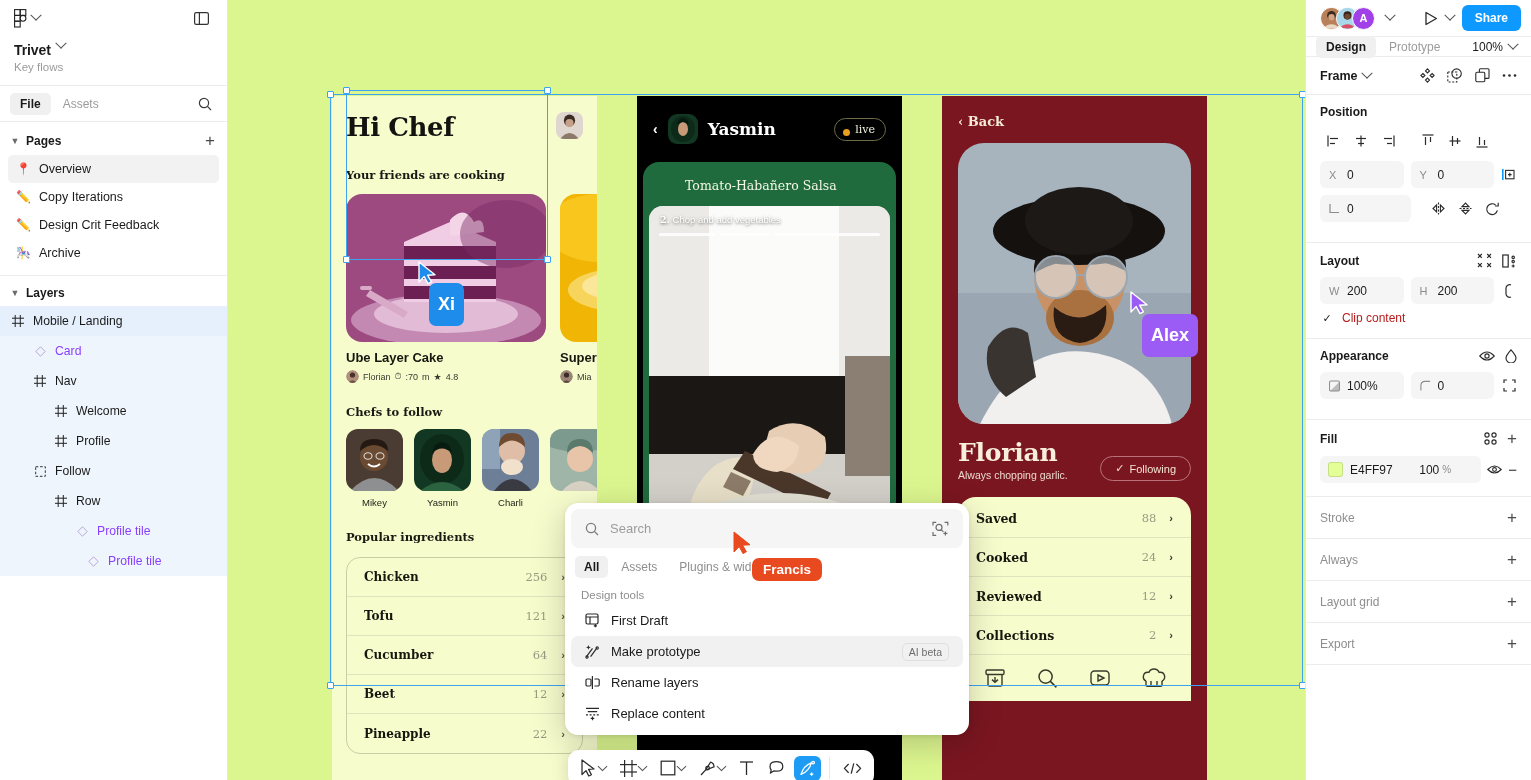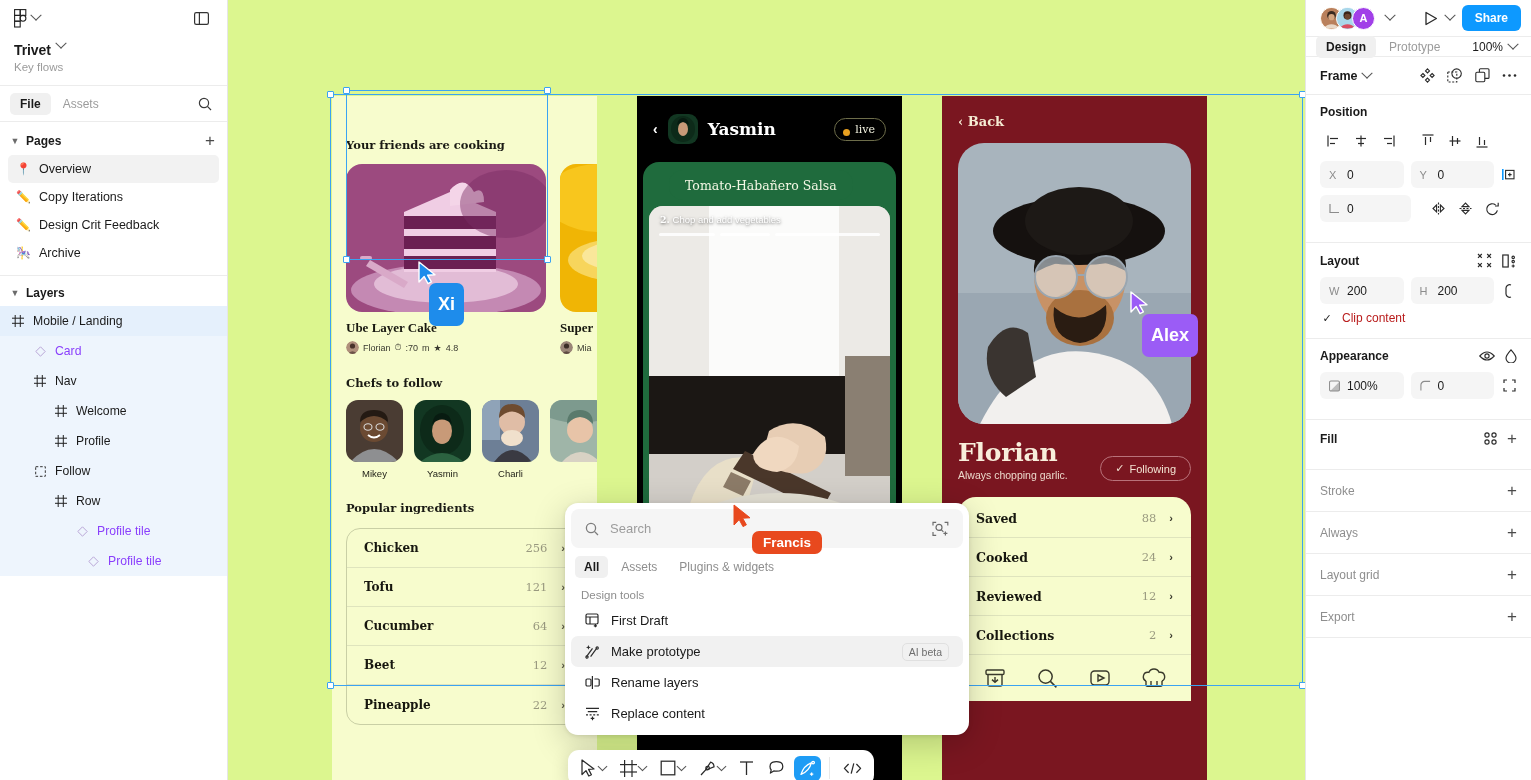--- a/index.html
+++ b/index.html
@@ -73,21 +73,21 @@
 
   
   .f1 { background: #f7fccd; padding: 16px 14px 0 14px; }
   .f1 h1 { font-family: "DejaVu Serif", serif; font-size: 26px; font-weight: 700; color: #13130f; letter-spacing: -0.4px; }
   .f1-top { display: flex; justify-content: space-between; align-items: flex-start; }
   .av-sq { width: 27px; height: 27px; border-radius: 8px; overflow: hidden; flex: 0 0 27px; }
   .f1-sub { font-family: "DejaVu Serif", serif; font-size: 11.5px; font-weight: 700; color: #1a1a14; margin-top: 26px; }
   .cards-row { display: flex; gap: 14px; margin-top: 12px; }
   .rcard { flex: 0 0 200px; }
   .rcard .img { width: 200px; height: 148px; border-radius: 16px; overflow: hidden; position: relative; }
-  .rcard .ttl { font-family: Liberation Serif, serif; font-size: 13px; font-weight: 700; color: #17170f; margin-top: 8px; white-space: nowrap;}
+  .rcard .ttl { font-family: Liberation Sans, sans-serif; font-size: 13px; font-weight: 700; color: #17170f; margin-top: 8px; white-space: nowrap;}
   .rcard .meta { display: flex; align-items: center; gap: 4px; margin-top: 5px; font-size: 9px; color: #3a3a30; }
   .meta .av { width: 13px; height: 13px; border-radius: 50%; overflow: hidden; flex: 0 0 13px; }
   .f1-sub2 { font-family: "DejaVu Serif", serif; font-size: 11.5px; font-weight: 700; color: #1a1a14; margin-top: 22px; }
   .chefs { display: flex; gap: 11px; margin-top: 10px; }
   .chef { width: 57px; flex: 0 0 57px; text-align: center; }
   .chef .ph { width: 57px; height: 62px; border-radius: 12px; overflow: hidden; }
   .chef .nm { font-size: 9.5px; color: #23231a; margin-top: 6px; }
   .ing-box { margin-top: 13px; border: 1px solid #c9cfa5; border-radius: 14px; background: transparent; }
   .ing-row { display: flex; align-items: center; height: 39px; padding: 0 17px; border-bottom: 1px solid #dfe4bd; }
   .ing-row:last-child { border-bottom: none; }
@@ -400,20 +400,31 @@
         <span class="nm">Profile tile</span>
       </div>
     </div>
   </div>
 
   <div class="canvas">
 
     <div class="frames">
 
       <div class="frame f1">
+        <div class="f1-top">
+          <h1>Hi Chef</h1>
+          <div class="av-sq">
+            <svg width="27" height="27" viewBox="0 0 27 27">
+                <rect width="27" height="27" fill="#ded6cf"></rect>
+              <ellipse cx="13.5" cy="8.5" rx="5.6" ry="6" fill="#3a2b23"></ellipse>
+              <circle cx="13.5" cy="11" r="4.1" fill="#c6a088"></circle>
+              <path d="M4 27 Q13.5 15 23 27 Z" fill="#8b7a6a"></path>
+              </svg>
+          </div>
+        </div>
 
         <div class="f1-sub">Your friends are cooking</div>
 
         <div class="cards-row">
           <div class="rcard">
             <div class="img">
               <svg width="200" height="148" viewBox="0 0 200 148" preserveAspectRatio="none">
                 <rect width="200" height="148" fill="#9c4a7f"></rect>
                 <ellipse cx="100" cy="126" rx="95" ry="26" fill="#c489b3"></ellipse>
                 <ellipse cx="100" cy="120" rx="72" ry="19" fill="#e2bcd6"></ellipse>
@@ -733,21 +744,21 @@
       <div class="cur-lbl" style="left:12px;top:22px;background:#1E8CEB">Xi</div>
     </div>
 
     <div class="cursor" style="left:901px;top:291px">
       <svg width="20" height="24" viewBox="0 0 20 24">
         <path d="M2 1 L2 21 L7.2 15.6 L11 22.6 L14.4 20.8 L10.6 14.2 L18 13.8 Z" fill="#9B5CF6" stroke="#fff" stroke-width="1.4" stroke-linejoin="round"></path>
         </svg>
       <div class="cur-lbl" style="left:13px;top:23px;background:#9B5CF6">Alex</div>
     </div>
 
-    <div class="cursor" style="left:504px;top:504px;z-index:46">
+    <div class="cursor" style="left:504px;top:531px;z-index:46">
       <svg width="20" height="24" viewBox="0 0 20 24">
         <path d="M2 1 L2 21 L7.2 15.6 L11 22.6 L14.4 20.8 L10.6 14.2 L18 13.8 Z" fill="#E8491E" stroke="#E8491E" stroke-width="1" stroke-linejoin="round"></path>
         </svg>
       <div class="cur-lbl" style="left:20px;top:27px;background:#E8491E;padding:4px 11px;font-size:13.5px">Francis</div>
     </div>
 
     <div class="palette" style="left:337px;top:503px">
       <div class="pal-search">
         <span>
           <svg width="14" height="14" viewBox="0 0 14 14">
@@ -1221,20 +1232,39 @@
               <circle cx="3" cy="3" r="2.1"></circle>
                   <circle cx="10" cy="3" r="2.1"></circle>
               <circle cx="3" cy="10" r="2.1"></circle>
                   <circle cx="10" cy="10" r="2.1"></circle>
                 </g>
               </svg>
           </span>
           <span class="plus">+</span>
         </span>
       </div>
+      <div class="fill-row">
+        <div class="fill-left">
+          <span class="swatch" style="background:#E4FF97"></span>
+          <span class="fill-hex">E4FF97</span>
+          <span class="fill-op">
+            <span class="n">100</span>
+            <span class="p">%</span>
+          </span>
+        </div>
+        <span>
+          <svg width="15" height="11" viewBox="0 0 15 11">
+              <g fill="none" stroke="#2a2a2a" stroke-width="1.1">
+            <path d="M0.8 5.5 q6.7 -7 13.4 0 q-6.7 7 -13.4 0 Z"></path>
+                <circle cx="7.5" cy="5.5" r="1.9"></circle>
+              </g>
+            </svg>
+        </span>
+        <span style="font-size:15px;color:#2a2a2a;line-height:1">−</span>
+      </div>
     </div>
 
     <div class="mini-sec">
       <span class="t">Stroke</span>
       <span class="plus">+</span>
     </div>
     <div class="mini-sec">
       <span class="t">Always</span>
       <span class="plus">+</span>
     </div>

